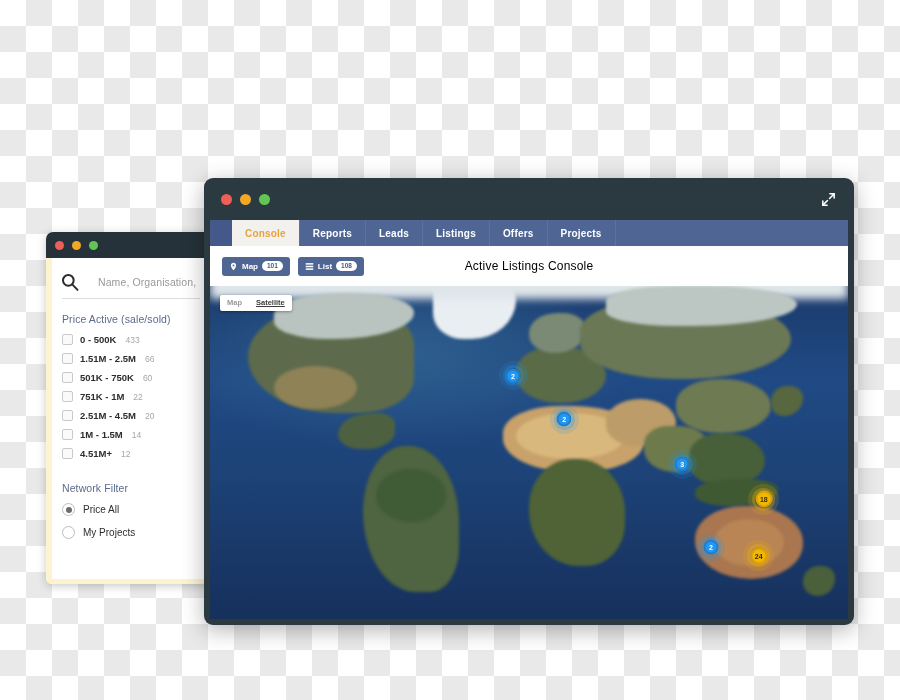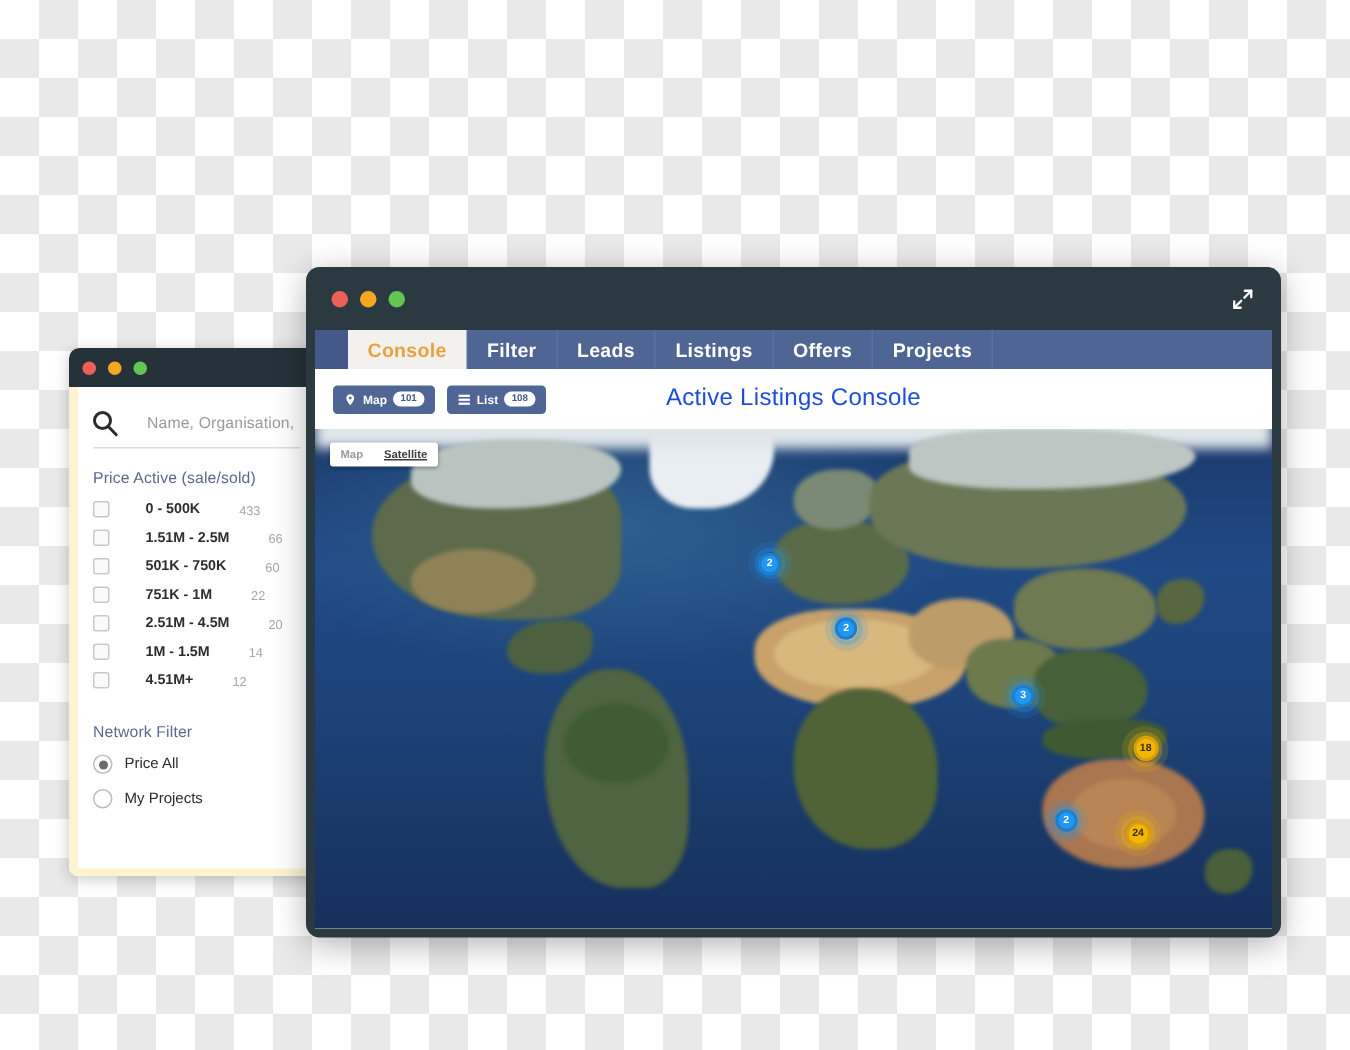--- a/index.html
+++ b/index.html
@@ -63,21 +63,21 @@
   .search-placeholder {
     font-size: 10.5px; color: #9a9a9a; white-space: nowrap; overflow: hidden;
     letter-spacing: .1px;
   }
   .search-underline { height: 1px; background: #dcdcdc; margin: 0 2px 14px 2px; }
 
   .section-title {
     font-size: 10.5px; color: #5b6a8c; margin: 0 0 9px 2px; letter-spacing: .1px;
   }
   .filter-row {
-    display: flex; align-items: center; gap: 24px; margin: 0 0 8px 2px;
+    display: flex; align-items: center; gap: 7px; margin: 0 0 8px 2px;
   }
   .checkbox {
     width: 11px; height: 11px; flex: 0 0 11px;
     border: 1px solid #c9c9c9; border-radius: 2px; background: #fafafa;
   }
   .filter-label { font-size: 9.5px; color: #2d2d2d; font-weight: bold; white-space: nowrap; }
   .filter-count { font-size: 8.5px; color: #a6a6a6; margin-left: 2px; }
 
   .radio-row { display: flex; align-items: center; gap: 8px; margin: 0 0 10px 2px; }
   .radio {
@@ -110,21 +110,21 @@
   #app {
     height: calc(100% - 42px);
     background: #ffffff;
     overflow: hidden;
     position: relative;
   }
 
   
   #navbar {
     height: 26px; background: #4f6694; display: flex; align-items: stretch;
-    font-size: 13px;
+    font-size: 10px;
   }
   #nav-logo { width: 22px; background: #44598a; flex: 0 0 22px; }
   .nav-tab {
     display: flex; align-items: center; padding: 0 13px;
     color: #ffffff; font-weight: bold; letter-spacing: .2px;
     border-right: 1px solid #5c729c;
   }
   .nav-tab.active { background: #f2f1ee; color: #e8a33d; }
 
   
@@ -138,21 +138,21 @@
     font-size: 8px; font-weight: bold; margin-right: 8px;
   }
   .view-btn .vicon { width: 9px; height: 9px; display: block; color: #fff; }
   .count-badge {
     background: #ffffff; color: #44598a; border-radius: 8px;
     font-size: 6.5px; font-weight: bold; padding: 1px 5px; line-height: 1.3;
     min-width: 16px; text-align: center;
   }
   #console-title {
     position: absolute; left: 0; right: 0; text-align: center;
-    font-size: 16px; color: #1d4ed8; pointer-events: none; letter-spacing: .2px;
+    font-size: 12px; color: #000000; pointer-events: none; letter-spacing: .2px;
   }
 
   
   #map {
     position: absolute; left: 0; right: 0; top: 66px; bottom: 0;
     overflow: hidden;
     background:
       radial-gradient(ellipse 55% 40% at 30% 20%, #2e5f8e 0%, rgba(46,95,142,0) 70%),
       linear-gradient(180deg, #1b3a6b 0%, #204a85 28%, #1d4378 55%, #16305c 100%);
   }
@@ -289,21 +289,21 @@
         <line x1="4" y1="20" x2="10.5" y2="13.5"></line>
       </svg>
     </span>
   </div>
 
   <div id="app">
 
     <div id="navbar">
       <div id="nav-logo"></div>
       <div class="nav-tab active">Console</div>
-      <div class="nav-tab">Filter</div>
+      <div class="nav-tab">Reports</div>
       <div class="nav-tab">Leads</div>
       <div class="nav-tab">Listings</div>
       <div class="nav-tab">Offers</div>
       <div class="nav-tab">Projects</div>
     </div>
 
     <div id="toolbar">
       <div class="view-btn">
         <span class="vicon">
           <svg viewBox="0 0 24 24" width="9" height="9" fill="currentColor">

